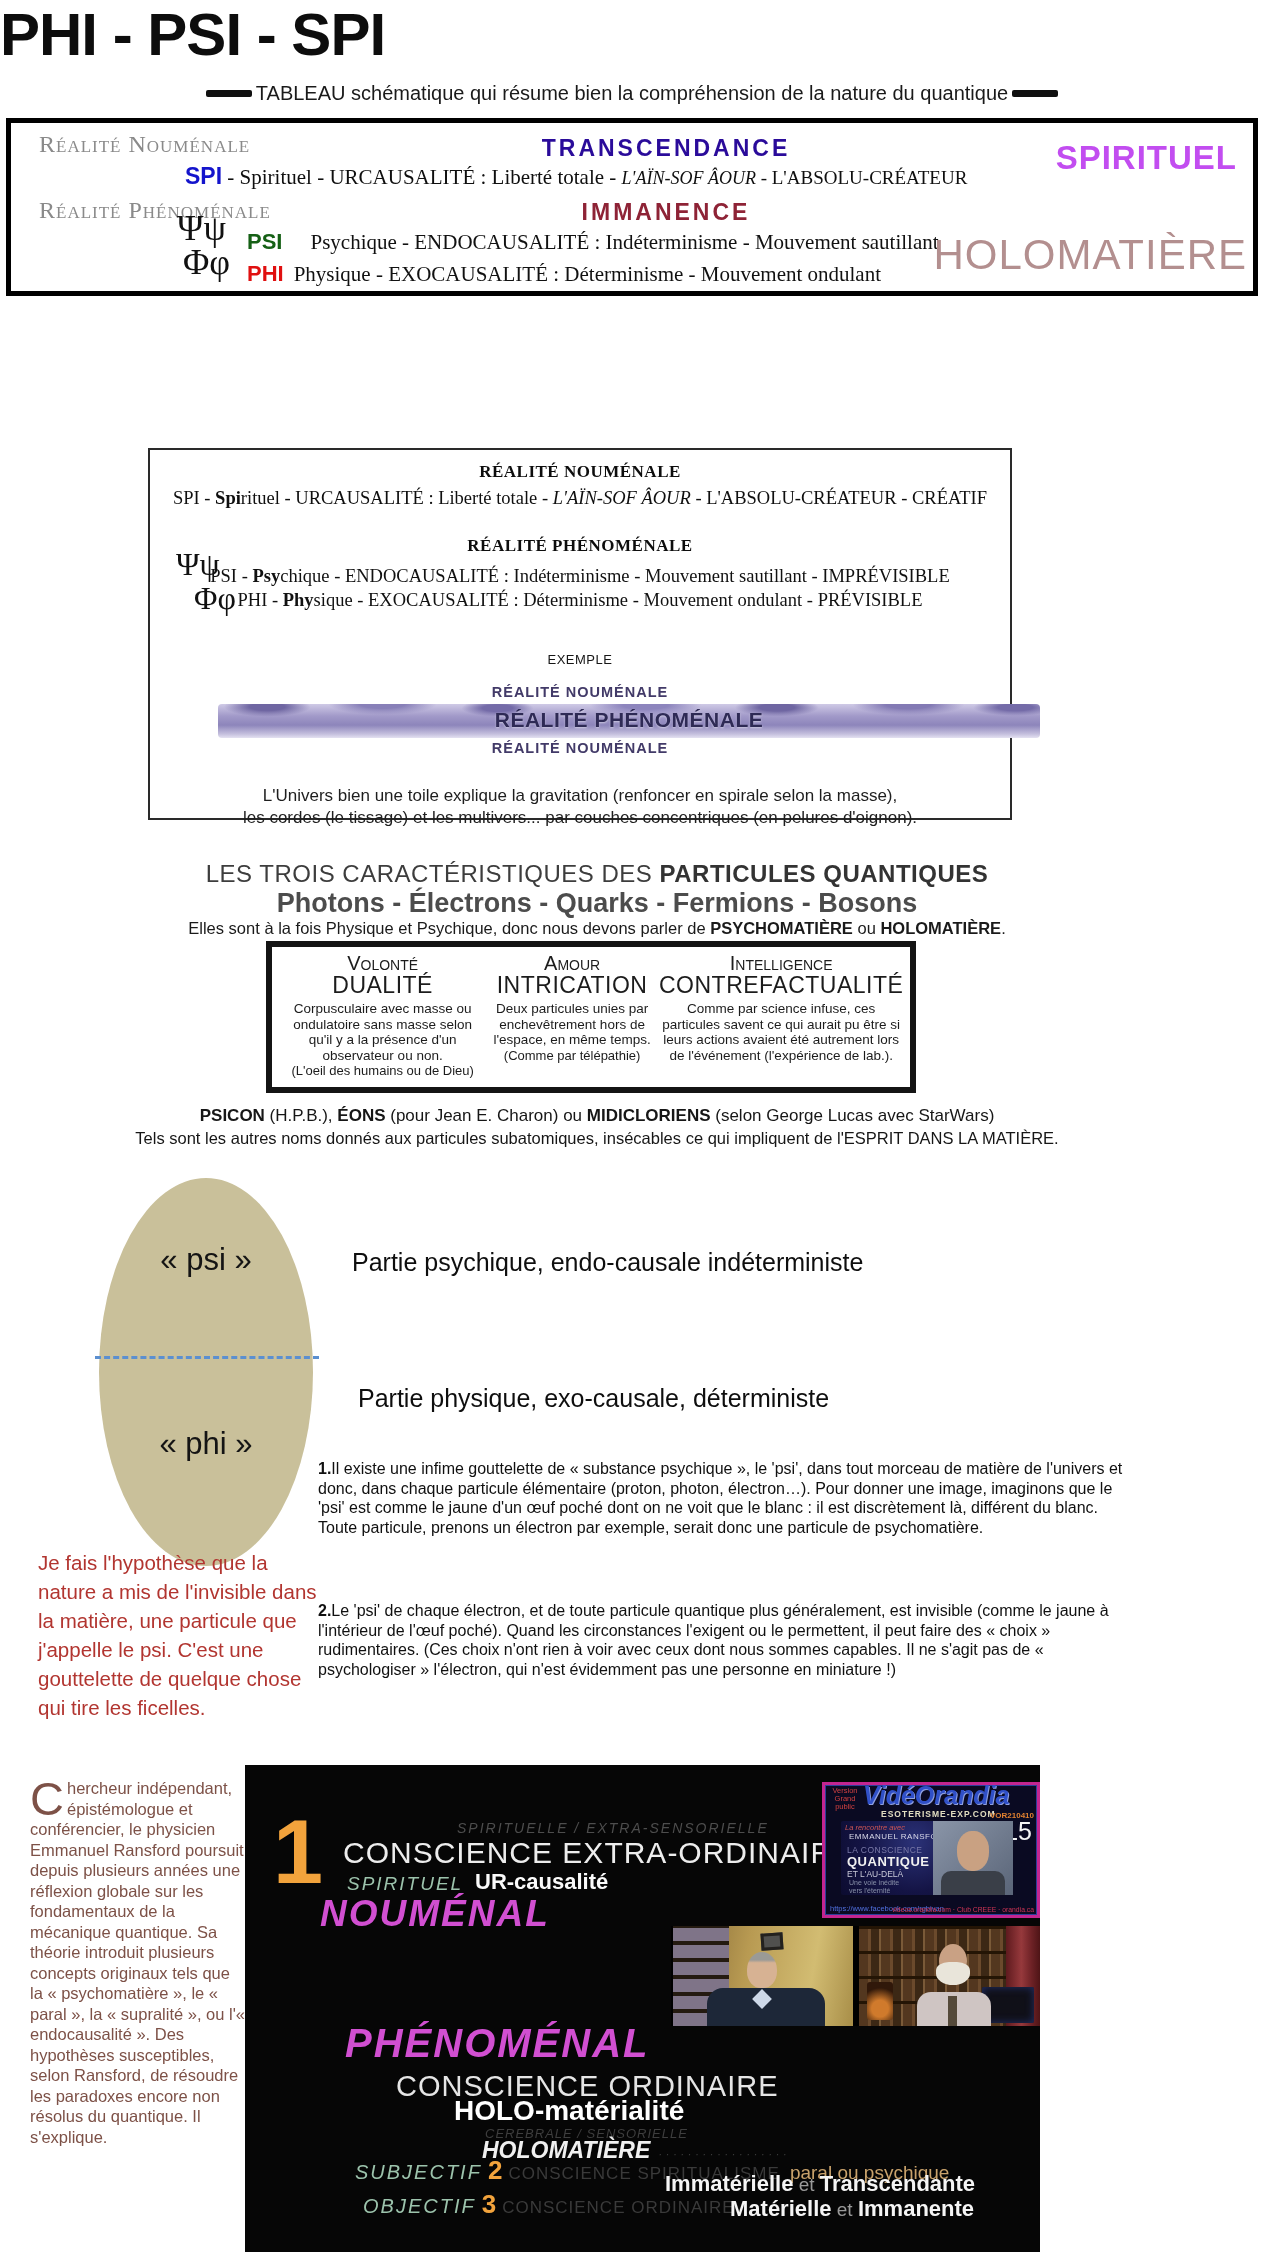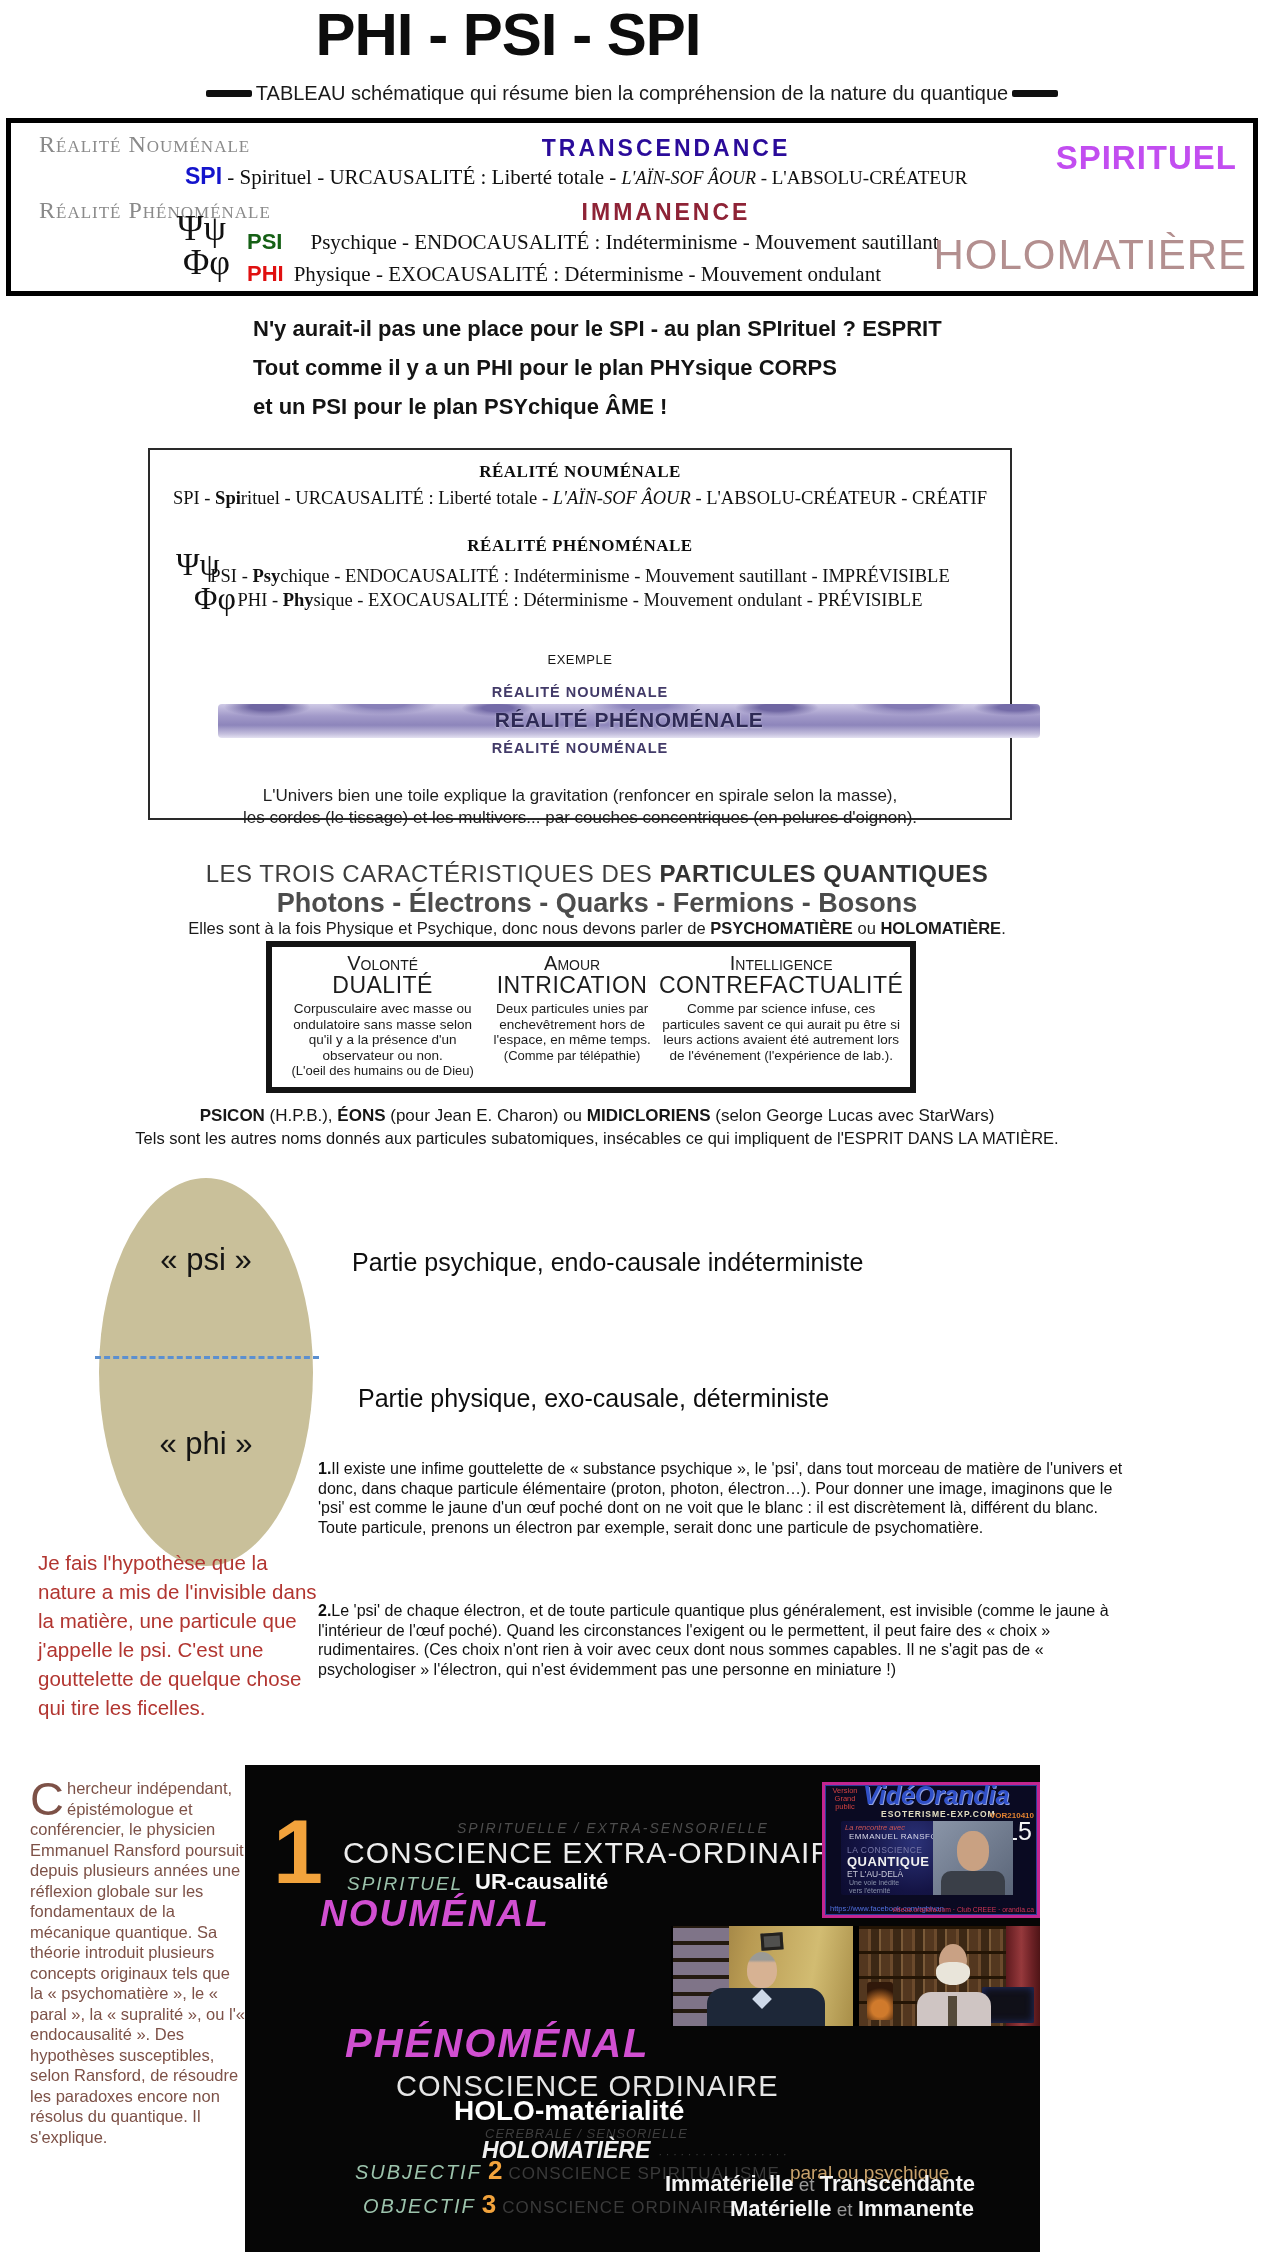--- a/index.html
+++ b/index.html
@@ -2,21 +2,21 @@
 <html><head>
 <meta charset="utf-8">
 <style>
   * { margin:0; padding:0; box-sizing:border-box; }
   html,body { background:#fff; }
   .page { position:relative; width:1264px; height:2264px; background:#fff;
           font-family:"Liberation Sans", sans-serif; color:#111; overflow:hidden; }
   .abs { position:absolute; }
 
   
-  #main-title { left:0; top:0; width:1016px; text-align:center;
+  #main-title { left:0; top:0; width:1016px; 
     font-size:60px; font-weight:bold; letter-spacing:-1px; color:#0d0d0d; }
   #subtitle-row { left:0; top:82px; width:1264px; display:flex; justify-content:center; align-items:center; gap:4px; }
   .sub-dash { width:46px; height:7px; background:#101010; border-radius:2px; }
   #subtitle-text { font-size:20px; color:#1a1a1a; }
 
   
   #box1 { left:6px; top:118px; width:1252px; height:178px; border:5px solid #000; background:#fff; }
   #box1 > div { position:absolute; white-space:nowrap; }
   .gray-scaps { font-family:"Liberation Serif", serif; font-variant:small-caps; font-size:24px; color:#8a8a8a; letter-spacing:1px; }
   #b1-noum { left:28px; top:8px; }
@@ -209,25 +209,20 @@
     <div id="b1-psirow">
       <span class="abbr-psi">PSI</span><span>Psychique - ENDOCAUSALITÉ : Indéterminisme - Mouvement sautillant</span>
     </div>
     <div id="b1-phisym">Φφ</div>
     <div id="b1-phirow">
       <span class="abbr-phi">PHI</span><span>Physique - EXOCAUSALITÉ : Déterminisme - Mouvement ondulant</span>
     </div>
     <div id="b1-holo">HOLOMATIÈRE</div>
   </div>
 
-  <div class="abs" id="question">
-    <div>N'y aurait-il pas une place pour le SPI - au plan SPIrituel ? ESPRIT</div>
-    <div>Tout comme il y a un PHI pour le plan PHYsique CORPS</div>
-    <div>et un PSI pour le plan PSYchique ÂME !</div>
-  </div>
 
   <div class="abs" id="box2">
     <div id="b2-t1" class="b2c b2-title">RÉALITÉ NOUMÉNALE</div>
     <div id="b2-spi" class="b2c">
       <span>SPI - </span><b>Spi</b><span>rituel - URCAUSALITÉ : Liberté totale - </span><i>L'AÏN-SOF ÂOUR</i><span> - L'ABSOLU-CRÉATEUR - CRÉATIF</span>
     </div>
     <div id="b2-t2" class="b2c b2-title">RÉALITÉ PHÉNOMÉNALE</div>
     <div id="b2-psisym">Ψψ</div>
     <div id="b2-psi" class="b2c">
       <span>PSI - </span><b>Psy</b><span>chique - ENDOCAUSALITÉ : Indéterminisme - Mouvement sautillant - IMPRÉVISIBLE</span>

